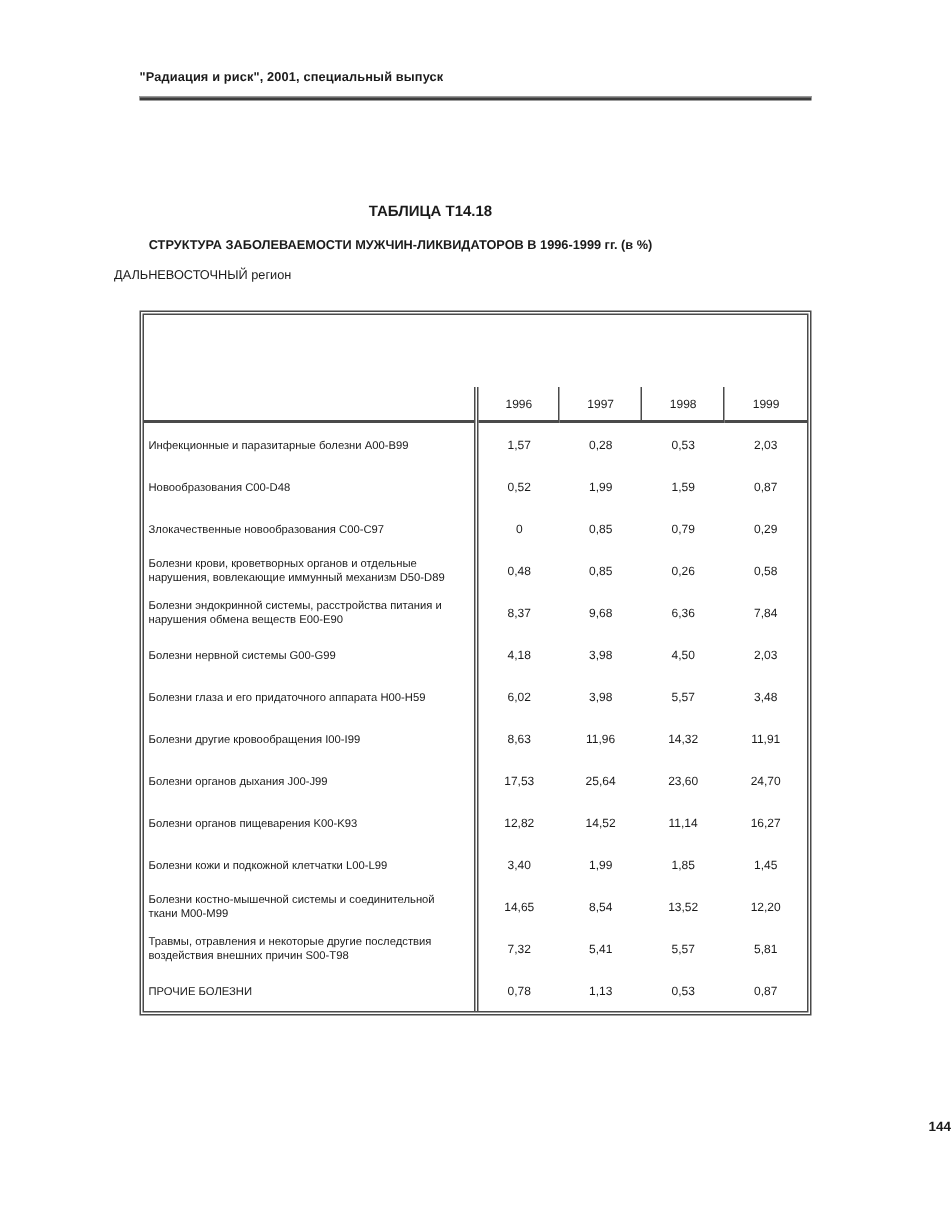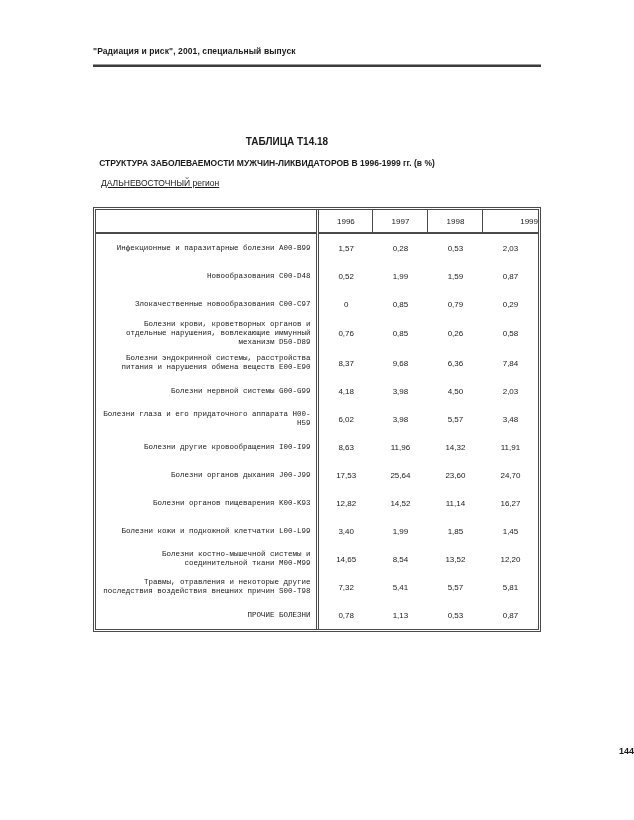--- a/index.html
+++ b/index.html
@@ -43,70 +43,69 @@
     position: absolute;
     left: 0;
     top: 158px;
     width: 534px;
     text-align: center;
     font-size: 8.5px;
     font-weight: bold;
   }
   .region {
     position: absolute;
-    left: 101px;
+    left: 76px;
     top: 178px;
     font-size: 8.5px;
-    text-decoration: underline;
   }
   .tbl-wrap {
     position: absolute;
     left: 93px;
     top: 207px;
     width: 448px;
     box-sizing: border-box;
     border: 3px double #4a4a4a;
     background: #ffffff;
   }
   table {
     width: 100%;
     border-collapse: collapse;
     table-layout: fixed;
+    margin-top: 48px;
   }
   col.c-label { width: 50.2%; }
   col.c-year  { width: 12.45%; }
   thead td {
     height: 22px;
     border: 1px solid #4a4a4a;
     border-top: none;
     border-bottom: 2px solid #4a4a4a;
     text-align: center;
     font-size: 8px;
     padding: 0;
   }
   thead td.col-label {
     border-left: none;
   }
-  thead td:last-child { border-right: none; text-align: right; }
+  thead td:last-child { border-right: none; }
   tbody td {
     height: 24px;
     border: none;
     font-size: 8px;
     vertical-align: middle;
     padding: 0;
   }
   td.col-label {
     border-right: 3px double #4a4a4a !important;
   }
   tbody td.col-label {
     font-size: 7.5px;
     line-height: 9px;
     padding: 2px 6px 2px 3px;
-    text-align: right;
-    font-family: Liberation Mono, monospace;
+    text-align: left;
   }
   tbody td.val {
     text-align: center;
   }
   .page-num {
     position: absolute;
     left: 0;
     top: 746px;
     width: 634px;
     text-align: right;
@@ -164,21 +163,21 @@
           </tr>
           <tr>
             <td class="col-label">Злокачественные новообразования C00-C97</td>
             <td class="col-year val">0</td>
             <td class="col-year val">0,85</td>
             <td class="col-year val">0,79</td>
             <td class="col-year val">0,29</td>
           </tr>
           <tr>
             <td class="col-label">Болезни крови, кроветворных органов и отдельные нарушения, вовлекающие иммунный механизм D50-D89</td>
-            <td class="col-year val">0,76</td>
+            <td class="col-year val">0,48</td>
             <td class="col-year val">0,85</td>
             <td class="col-year val">0,26</td>
             <td class="col-year val">0,58</td>
           </tr>
           <tr>
             <td class="col-label">Болезни эндокринной системы, расстройства питания и нарушения обмена веществ E00-E90</td>
             <td class="col-year val">8,37</td>
             <td class="col-year val">9,68</td>
             <td class="col-year val">6,36</td>
             <td class="col-year val">7,84</td>

